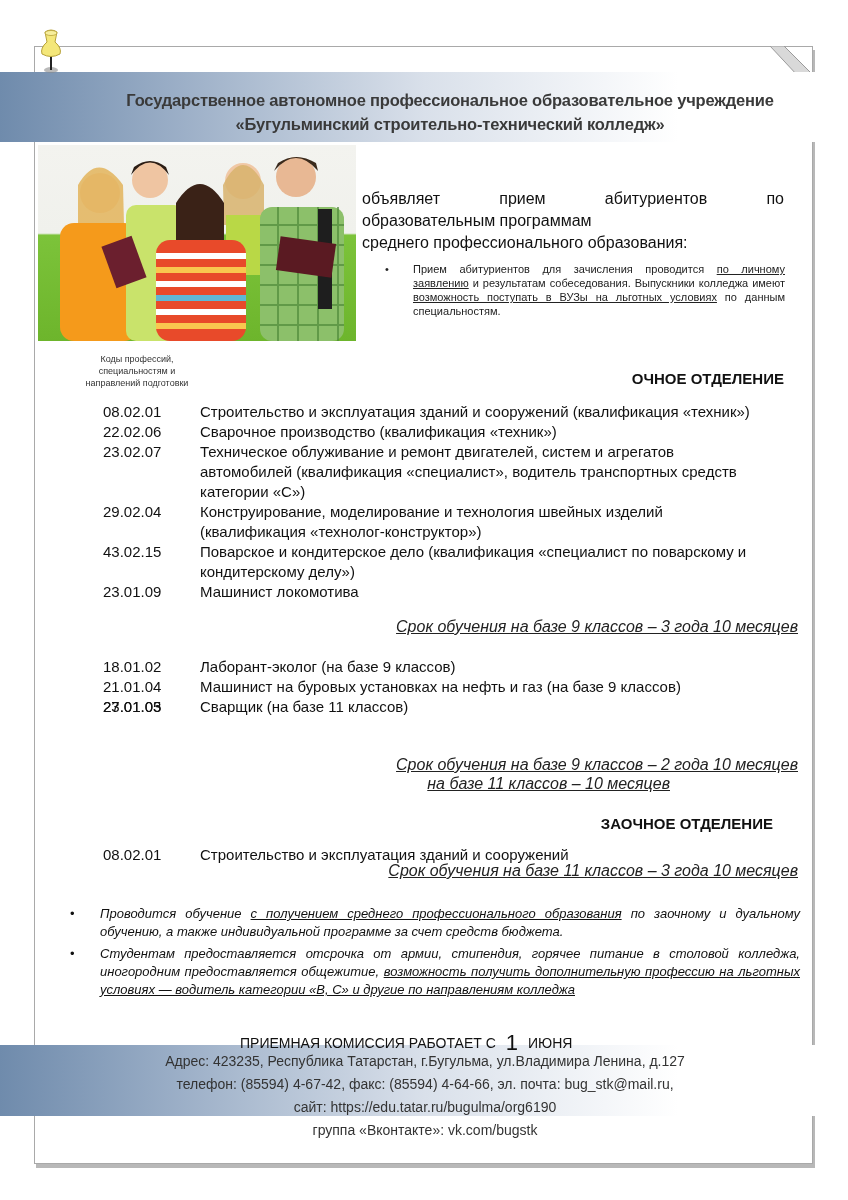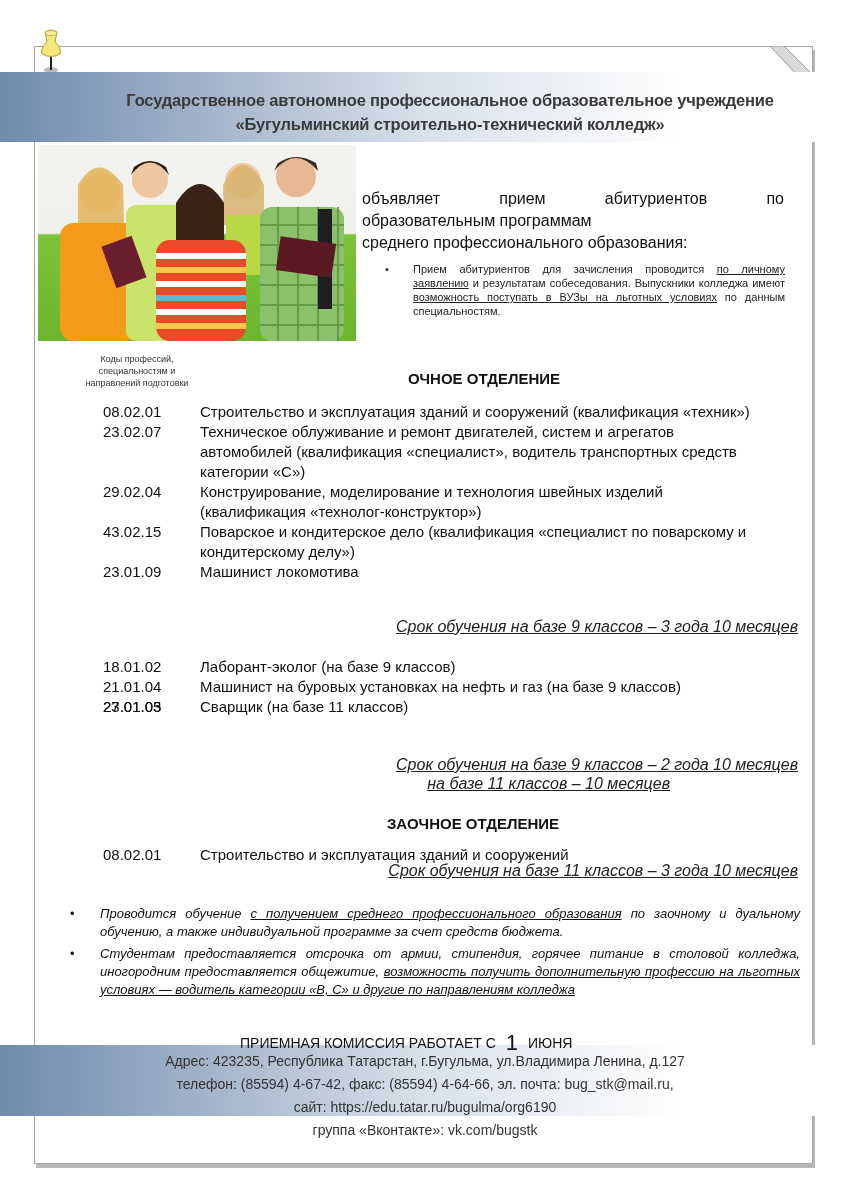--- a/index.html
+++ b/index.html
@@ -48,21 +48,21 @@
   .notice .bullet { position: absolute; left: 0; top: 0; }
   .notice .txt { position: absolute; left: 28px; top: 0; width: 372px; text-align: justify; }
   .u { text-decoration: underline; }
 
   .codes-caption {
     position: absolute; left: 82px; top: 353px; width: 110px; text-align: center;
     font-size: 9px; line-height: 12px; color: #333;
   }
 
   .section-title {
-    position: absolute; width: 600px; text-align: center; font-weight: bold; font-size: 15px; color: #111;
+    position: absolute; width: 600px; text-align: right; font-weight: bold; font-size: 15px; color: #111;
   }
   .st-1 { left: 184px; top: 370px; }
   .st-2 { left: 173px; top: 815px; }
 
   .prog-list { position: absolute; left: 103px; width: 700px; font-size: 15px; line-height: 20px; }
   .prog-row { position: relative; }
   .prog-code { position: absolute; left: 0; top: 0; width: 90px; }
   .prog-name { margin-left: 97px; width: 560px; }
 
   .term {
@@ -180,20 +180,24 @@
 <div class="codes-caption">Коды профессий, специальностям и направлений подготовки</div>
 
 <div class="section-title st-1">ОЧНОЕ ОТДЕЛЕНИЕ</div>
 
 <div class="prog-list" style="top:402px;">
   <div class="prog-row">
     <div class="prog-code">08.02.01</div>
     <div class="prog-name">Строительство и эксплуатация зданий и сооружений (квалификация «техник»)</div>
   </div>
   <div class="prog-row">
+    <div class="prog-code">22.02.06</div>
+    <div class="prog-name">Сварочное производство (квалификация «техник»)</div>
+  </div>
+  <div class="prog-row">
     <div class="prog-code">23.02.07</div>
     <div class="prog-name">Техническое облуживание и ремонт двигателей, систем и агрегатов автомобилей (квалификация «специалист», водитель транспортных средств категории «С»)</div>
   </div>
   <div class="prog-row">
     <div class="prog-code">29.02.04</div>
     <div class="prog-name">Конструирование, моделирование и технология швейных изделий (квалификация «технолог-конструктор»)</div>
   </div>
   <div class="prog-row">
     <div class="prog-code">43.02.15</div>
     <div class="prog-name">Поварское и кондитерское дело (квалификация «специалист по поварскому и кондитерскому делу»)</div>

